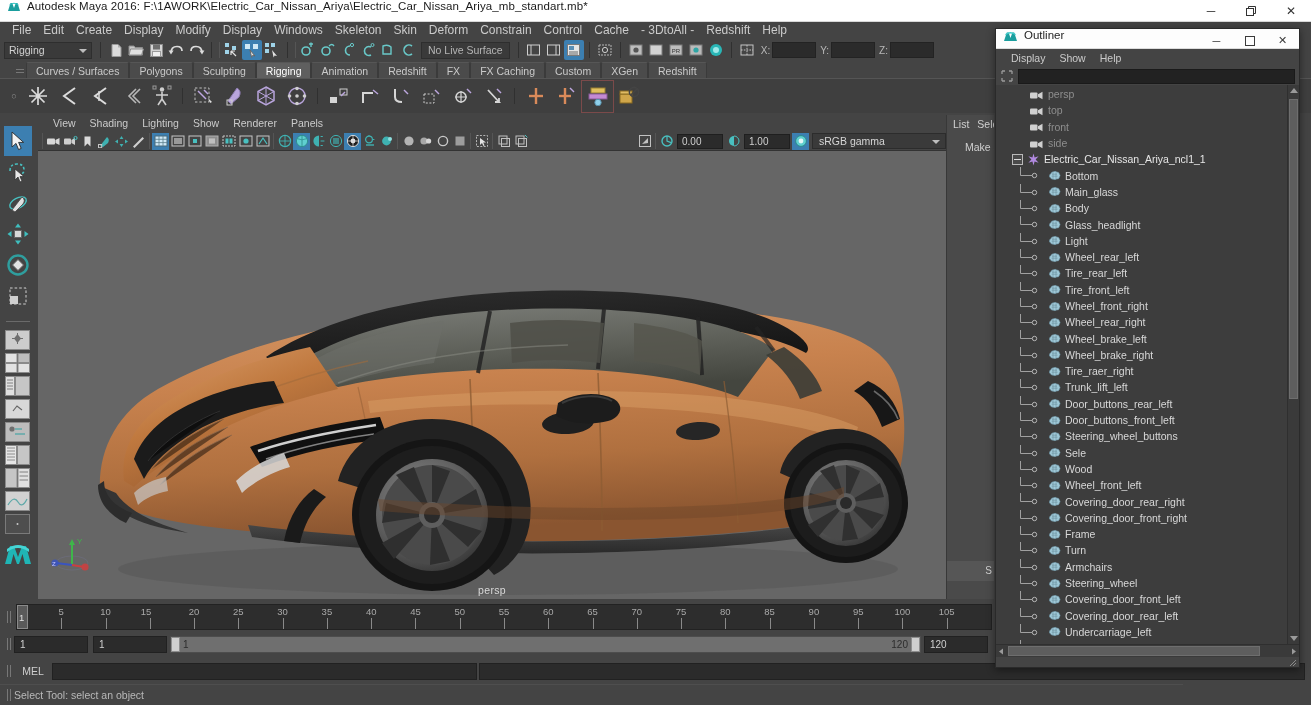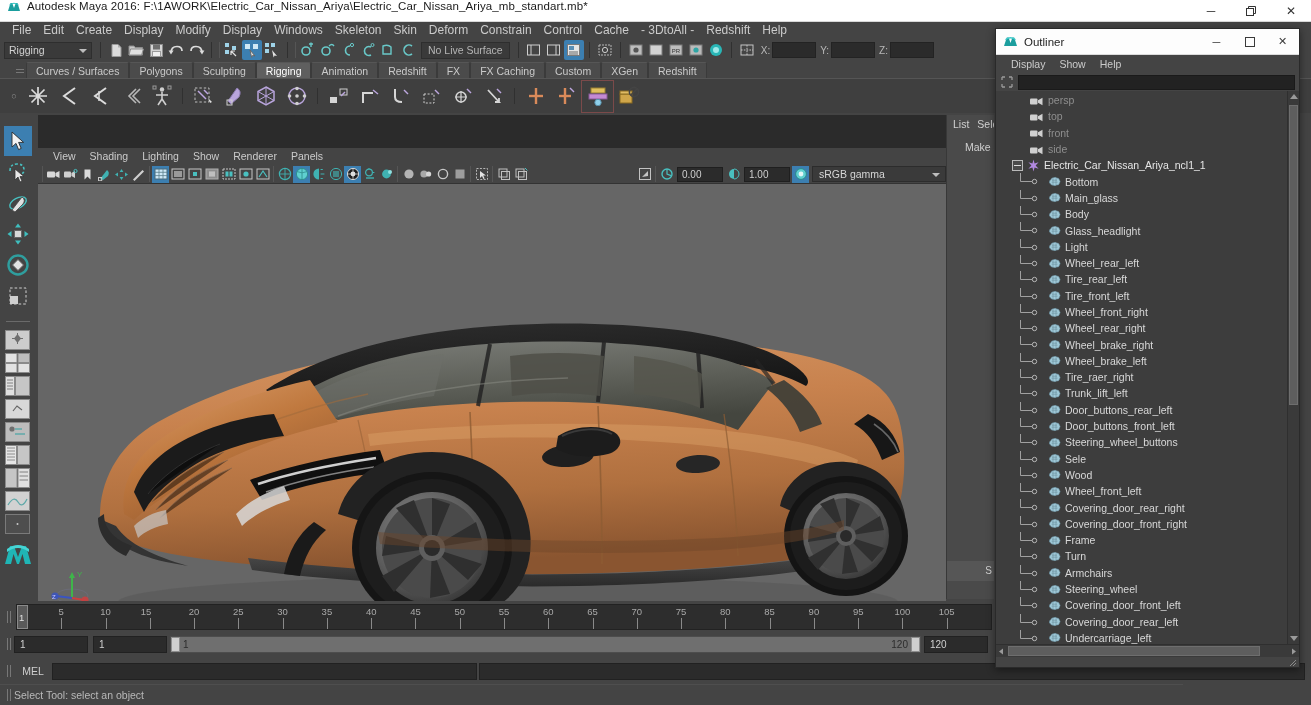--- a/index.html
+++ b/index.html
@@ -91,21 +91,21 @@
     background:#444444; display:flex; flex-direction:column; align-items:center;
     padding-top:13px;
   }
   .tbtn { width:28px; height:30px; display:flex; align-items:center; justify-content:center; margin-bottom:1px; }
   .tbtn.on { background:#3c7fb1; }
   .tbdiv { width:24px; height:1px; background:#6a6a6a; margin:9px 0 7px; }
   .layoutbtn { width:27px; height:21px; margin-bottom:2px; display:flex; align-items:center; justify-content:center; }
 
   
   .vpwrap { position:absolute; left:38px; top:115px; width:908px; height:484px; background:#2b2b2b; }
-  .vpmenus { height:17px; background:#444; display:flex; align-items:center; padding-left:8px;margin-top:33px; }
+  .vpmenus { height:17px; background:#444; display:flex; align-items:center; padding-left:8px; }
   .vpmenus span { padding:0 7px; font-size:10.5px; color:#cbcbcb; line-height:17px; }
   .vptools {
     height:19px; background:#444; display:flex; align-items:center; padding-left:2px; gap:0;
     border-bottom:1px solid #333;
   }
   .vicon { width:17px; height:17px; display:flex; align-items:center; justify-content:center; flex:none; }
   .vicon.on { background:#3c7fb1; }
   .numbox { width:46px; height:15px; background:#2b2b2b; border:1px solid #1f1f1f; color:#cfcfcf;
     font-size:10px; display:flex; align-items:center; padding-left:4px; margin:0 2px; }
   .gammabox {
@@ -182,21 +182,21 @@
   }
   .statusbar .txt { font-size:10.5px; color:#b9b9b9; }
 
   
   .outliner {
     position:absolute; left:995px; top:28px; width:305px; height:640px;
     background:#444444; border:1px solid #2a2a2a; box-shadow:0 2px 8px rgba(0,0,0,.45);
     display:flex; flex-direction:column;
   }
   .ol-title {
-    height:26px; background:#fdfdfd; display:flex; align-items:center; flex:none;
+    height:20px; background:#fdfdfd; display:flex; align-items:flex-start; flex:none;
     border-bottom:1px solid #dcdcdc;
   }
   .ol-title .ic { width:15px; height:15px; margin:0 6px 0 7px; flex:none; }
   .ol-title .t { color:#1d1d1d; font-size:11.5px; }
   .ol-ctl { margin-left:auto; display:flex; }
   .ol-ctl div { width:33px; height:23px; display:flex; align-items:center; justify-content:center;
     color:#3a3a3a; font-size:11px; }
   .ol-menus { height:18px; display:flex; align-items:center; padding-left:8px; flex:none; background:#444; }
   .ol-menus span { padding:0 7px; font-size:10.5px; color:#cbcbcb; line-height:18px; }
   .ol-search { height:18px; display:flex; align-items:center; padding:0 4px; flex:none; gap:4px; }
@@ -1363,32 +1363,32 @@
           </div>
           <div class="ol-row child">
             <span class="connector"><svg width="20" height="17" viewBox="0 0 20 17">
                 <path d="M0.5,0 L0.5,8.5 L12,8.5" stroke="#a0a0a0" stroke-width="1" fill="none"></path>
                 <circle cx="14.5" cy="8.5" r="2.2" fill="none" stroke="#b8b8b8" stroke-width="1"></circle>
               </svg></span>
             <span class="mesh"><svg width="13" height="11" viewBox="0 0 13 11">
                 <path d="M1.5,7 Q1,4.4 3,3.4 Q3.6,1.6 5.6,1.8 Q7.2,0.8 8.8,2 Q11,1.8 11.4,4 Q12.8,5.4 11.4,7.2 Q11,9.4 8.6,9 Q7,10.2 5.2,9.2 Q3,9.4 2.4,7.6 Z" fill="#9fc9d8" stroke="#6d93a4" stroke-width="0.6"></path>
                 <path d="M4,4.2 L9,4.2 M3.6,6.2 L9.6,6.2 M5,2.6 L5,8.6 M8,2.4 L8,8.8" stroke="#5b7d8c" stroke-width="0.55" opacity="0.85"></path>
               </svg></span>
+            <span class="ctext">Wheel_brake_left</span>
+          </div>
+          <div class="ol-row child">
+            <span class="connector"><svg width="20" height="17" viewBox="0 0 20 17">
+                <path d="M0.5,0 L0.5,8.5 L12,8.5" stroke="#a0a0a0" stroke-width="1" fill="none"></path>
+                <circle cx="14.5" cy="8.5" r="2.2" fill="none" stroke="#b8b8b8" stroke-width="1"></circle>
+              </svg></span>
+            <span class="mesh"><svg width="13" height="11" viewBox="0 0 13 11">
+                <path d="M1.5,7 Q1,4.4 3,3.4 Q3.6,1.6 5.6,1.8 Q7.2,0.8 8.8,2 Q11,1.8 11.4,4 Q12.8,5.4 11.4,7.2 Q11,9.4 8.6,9 Q7,10.2 5.2,9.2 Q3,9.4 2.4,7.6 Z" fill="#9fc9d8" stroke="#6d93a4" stroke-width="0.6"></path>
+                <path d="M4,4.2 L9,4.2 M3.6,6.2 L9.6,6.2 M5,2.6 L5,8.6 M8,2.4 L8,8.8" stroke="#5b7d8c" stroke-width="0.55" opacity="0.85"></path>
+              </svg></span>
             <span class="ctext">Wheel_brake_right</span>
-          </div>
-          <div class="ol-row child">
-            <span class="connector"><svg width="20" height="17" viewBox="0 0 20 17">
-                <path d="M0.5,0 L0.5,8.5 L12,8.5" stroke="#a0a0a0" stroke-width="1" fill="none"></path>
-                <circle cx="14.5" cy="8.5" r="2.2" fill="none" stroke="#b8b8b8" stroke-width="1"></circle>
-              </svg></span>
-            <span class="mesh"><svg width="13" height="11" viewBox="0 0 13 11">
-                <path d="M1.5,7 Q1,4.4 3,3.4 Q3.6,1.6 5.6,1.8 Q7.2,0.8 8.8,2 Q11,1.8 11.4,4 Q12.8,5.4 11.4,7.2 Q11,9.4 8.6,9 Q7,10.2 5.2,9.2 Q3,9.4 2.4,7.6 Z" fill="#9fc9d8" stroke="#6d93a4" stroke-width="0.6"></path>
-                <path d="M4,4.2 L9,4.2 M3.6,6.2 L9.6,6.2 M5,2.6 L5,8.6 M8,2.4 L8,8.8" stroke="#5b7d8c" stroke-width="0.55" opacity="0.85"></path>
-              </svg></span>
-            <span class="ctext">Wheel_brake_left</span>
           </div>
           <div class="ol-row child">
             <span class="connector"><svg width="20" height="17" viewBox="0 0 20 17">
                 <path d="M0.5,0 L0.5,8.5 L12,8.5" stroke="#a0a0a0" stroke-width="1" fill="none"></path>
                 <circle cx="14.5" cy="8.5" r="2.2" fill="none" stroke="#b8b8b8" stroke-width="1"></circle>
               </svg></span>
             <span class="mesh"><svg width="13" height="11" viewBox="0 0 13 11">
                 <path d="M1.5,7 Q1,4.4 3,3.4 Q3.6,1.6 5.6,1.8 Q7.2,0.8 8.8,2 Q11,1.8 11.4,4 Q12.8,5.4 11.4,7.2 Q11,9.4 8.6,9 Q7,10.2 5.2,9.2 Q3,9.4 2.4,7.6 Z" fill="#9fc9d8" stroke="#6d93a4" stroke-width="0.6"></path>
                 <path d="M4,4.2 L9,4.2 M3.6,6.2 L9.6,6.2 M5,2.6 L5,8.6 M8,2.4 L8,8.8" stroke="#5b7d8c" stroke-width="0.55" opacity="0.85"></path>
               </svg></span>

